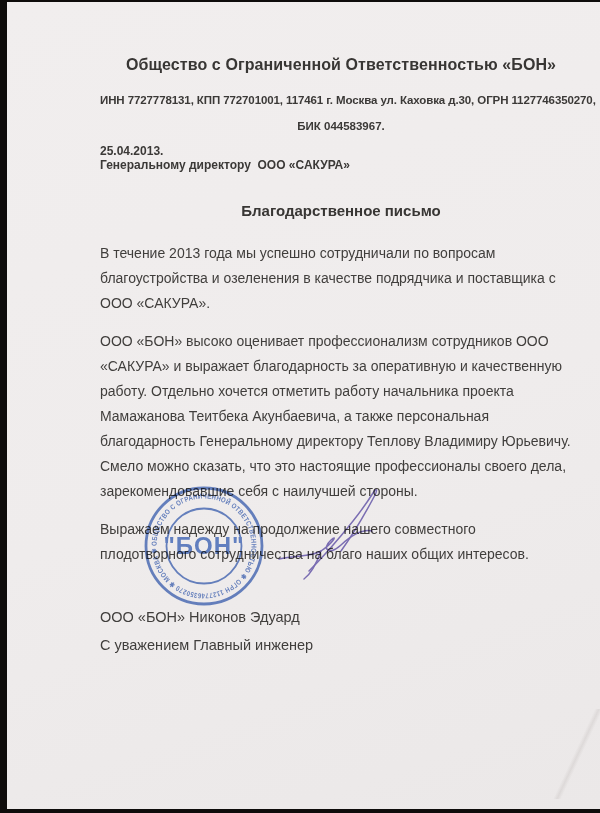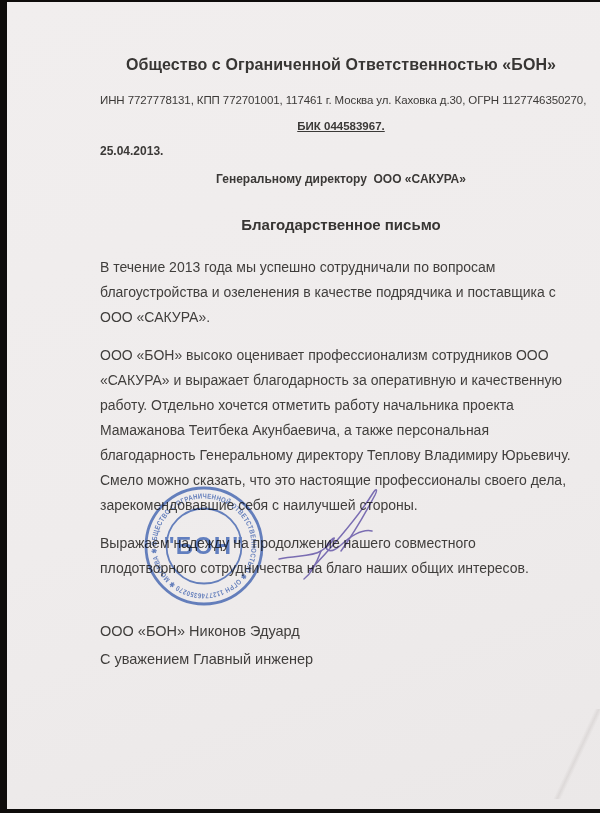--- a/index.html
+++ b/index.html
@@ -24,44 +24,42 @@
     margin-top: 54px;
     text-align: center;
     font-weight: bold;
     font-size: 16px;
     color: #383634;
     letter-spacing: 0.1px;
   }
   .requisites1 {
     margin-top: 20px;
     text-align: right;
-    font-weight: normal;
+    font-weight: bold;
     font-size: 11.5px;
     letter-spacing: -0.1px;
     color: #3b3937;
     white-space: nowrap;
   }
   .requisites2 {
     margin-top: 14px;
     text-align: center;
     font-weight: bold;
     font-size: 11.5px;
     color: #3b3937;
-    text-decoration: underline;
   }
   .date-line {
     margin-top: 12px;
     text-align: left;
     font-weight: bold;
     font-size: 12px;
     color: #3b3937;
   }
   .addressee-line {
-    margin-top: 14px;
-    text-align: center;
+    text-align: left;
     font-weight: bold;
     font-size: 12px;
     color: #3b3937;
     white-space: pre-wrap;
   }
   .letter-title {
     margin-top: 30px;
     text-align: center;
     font-weight: bold;
     font-size: 15px;

